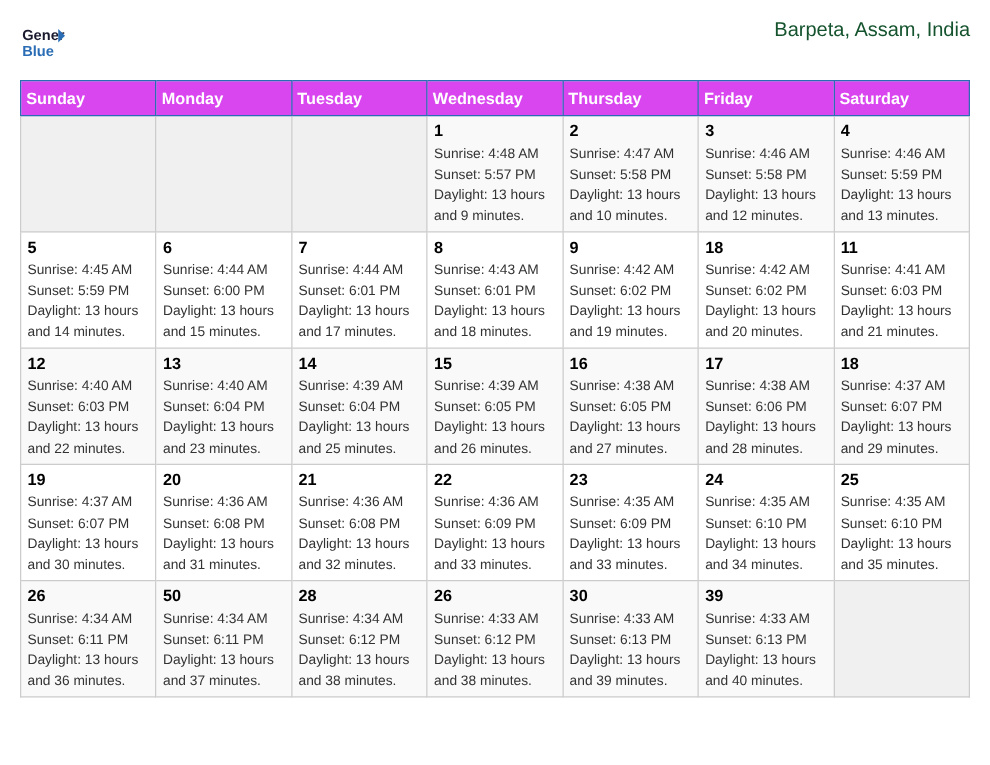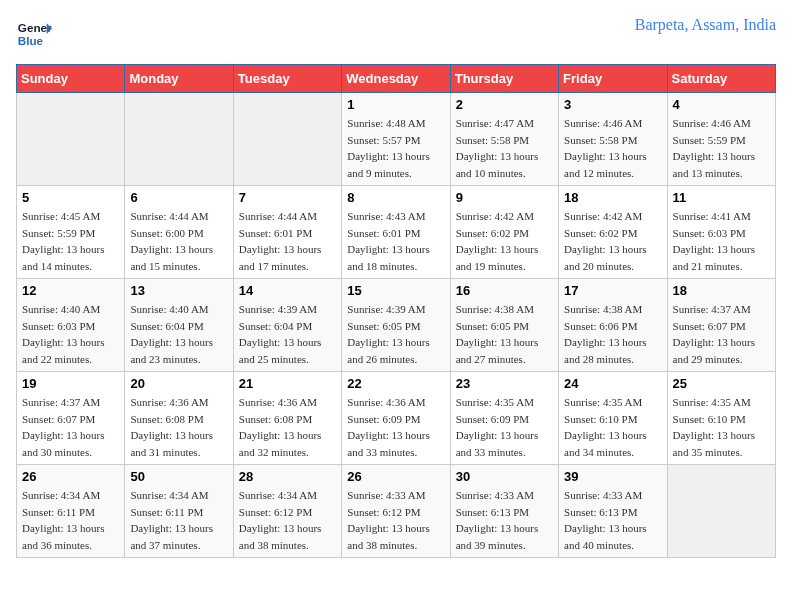--- a/index.html
+++ b/index.html
@@ -28,30 +28,29 @@
     .title-area {
       text-align: right;
     }
     .month-title {
       font-size: 36px;
       font-weight: bold;
       color: #1a1a2e;
     }
     .location {
       font-size: 16px;
-      color: #3b82f6;
-      font-family: Liberation Serif, serif;
+      color: #14532d;
     }
     table {
       width: 100%;
       border-collapse: collapse;
       font-size: 11px;
     }
     thead tr th {
-      background-color: #ef4444;
+      background-color: #d946ef;
       color: #fff;
       padding: 6px 4px;
       text-align: left;
       font-size: 13px;
       font-weight: bold;
       border: 1px solid #2a6db5;
     }
     tbody tr td {
       border: 1px solid #ccc;
       vertical-align: top;
@@ -64,21 +63,20 @@
       background: #f9f9f9;
     }
     .day-num {
       font-weight: bold;
       font-size: 13px;
       margin-bottom: 3px;
     }
     .day-info {
       color: #333;
       line-height: 1.5;
-      font-family: Liberation Serif, serif;
     }
     .empty-cell {
       background: #f0f0f0 !important;
     }
   </style>
 </head>
 <body>
 
 <div class="header-area">
   <div class="logo">

